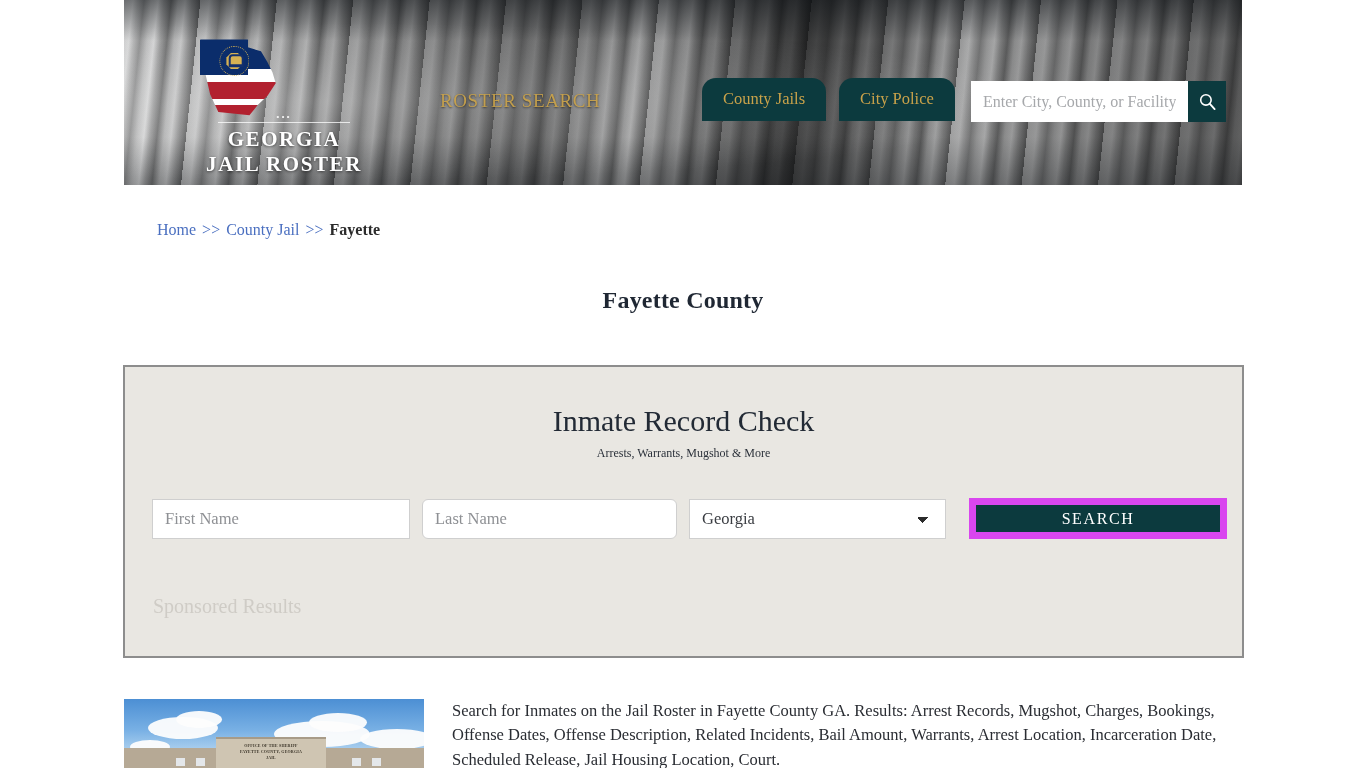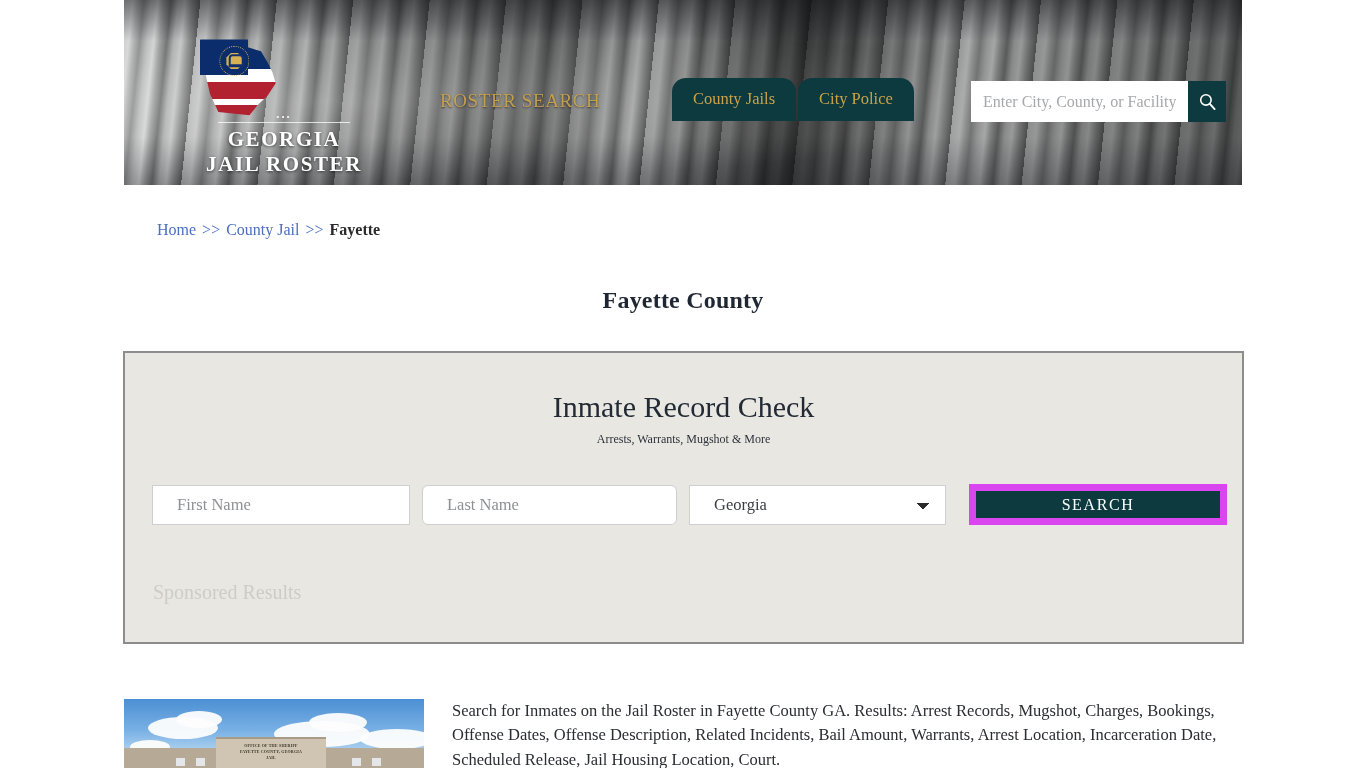--- a/index.html
+++ b/index.html
@@ -90,21 +90,21 @@
 
   .roster-search-word {
     position: absolute; left: 316px; top: 90px;
     font-size: 19px; letter-spacing: .6px; font-weight: 400;
     color: #c9a24a;
     text-shadow: 0 1px 2px rgba(0,0,0,.55);
     opacity: .92;
   }
 
   
-  .nav-btns { position: absolute; left: 548px; top: 78px; display: flex; gap: 2px; }
+  .nav-btns { position: absolute; left: 578px; top: 78px; display: flex; gap: 13px; }
   .nav-btn {
     background: #0c3a3e;
     color: #c9a24a;
     font-size: 16.5px;
     padding: 11px 21px 12px;
     border-radius: 14px 14px 0 0;
     border: none;
     cursor: pointer;
     font-family: "Liberation Serif", serif;
     white-space: nowrap;
@@ -140,21 +140,21 @@
   
   .page-title {
     position: absolute; left: 0; top: 271px; width: 1366px;
     text-align: center;
     font-size: 24px; font-weight: 700; color: #1f2733;
     letter-spacing: .2px;
   }
 
   
   .panel {
-    position: absolute; left: 123px; top: 351px;
+    position: absolute; left: 123px; top: 365px;
     width: 1121px; height: 293px;
     background: #e9e7e2;
     border: 2px solid #8d8d8d;
   }
   .panel-title {
     text-align: center;
     font-size: 30px; color: #222a35;
     margin: 37px 0 0;
     font-weight: 400;
   }
@@ -165,21 +165,21 @@
   }
   .form-row {
     display: flex; align-items: center;
     margin: 37px 0 0 27px;
     gap: 12px;
   }
   .field {
     height: 40px;
     border: 1px solid #cfcfcf;
     background: #fff;
-    padding: 0 24px;
+    padding: 0 12px;
     font-size: 16.5px;
     color: #3a3d42;
     outline: none;
     font-family: "Liberation Serif", serif;
   }
   .field::placeholder { color: #8e9094; }
   .field.first { width: 258px; }
   .field.last { width: 255px; border-radius: 6px; }
   .field.state {
     width: 257px;

